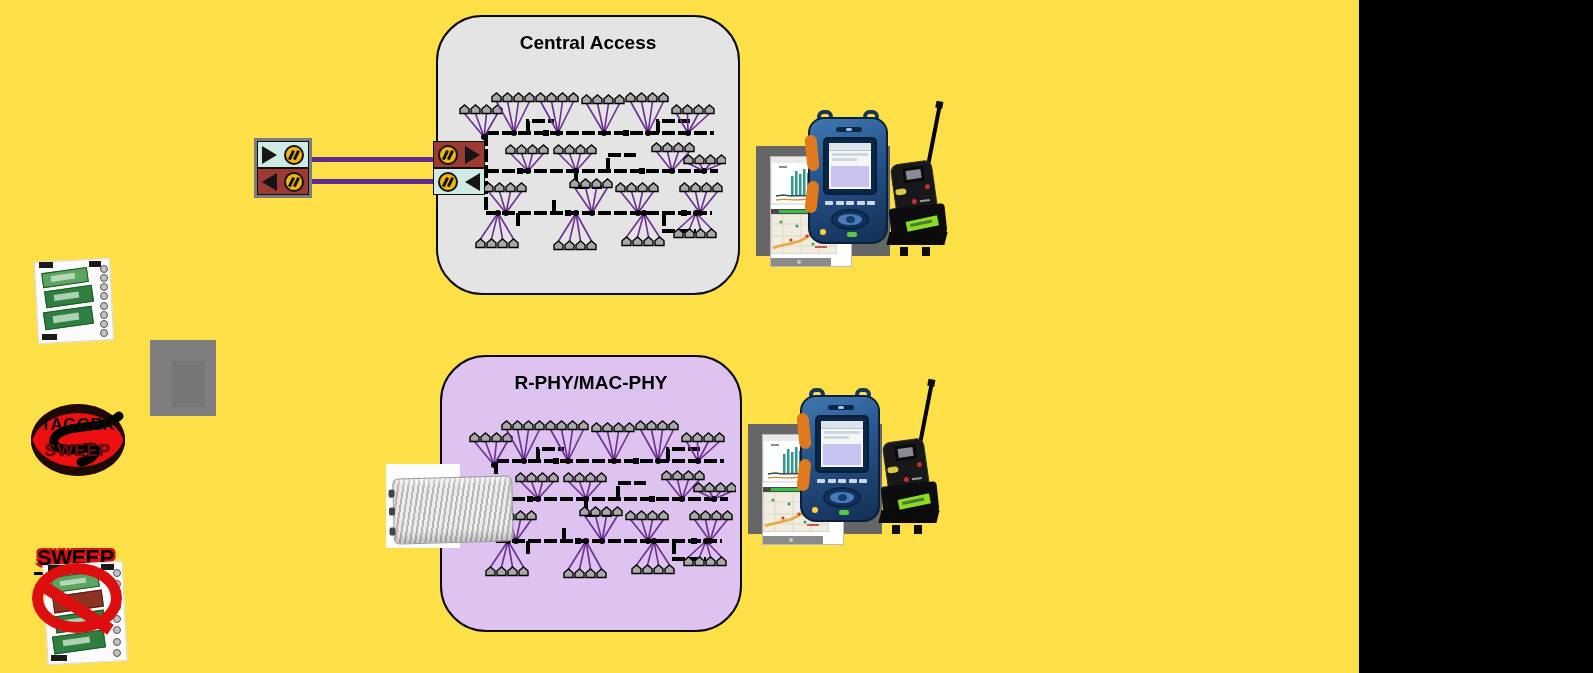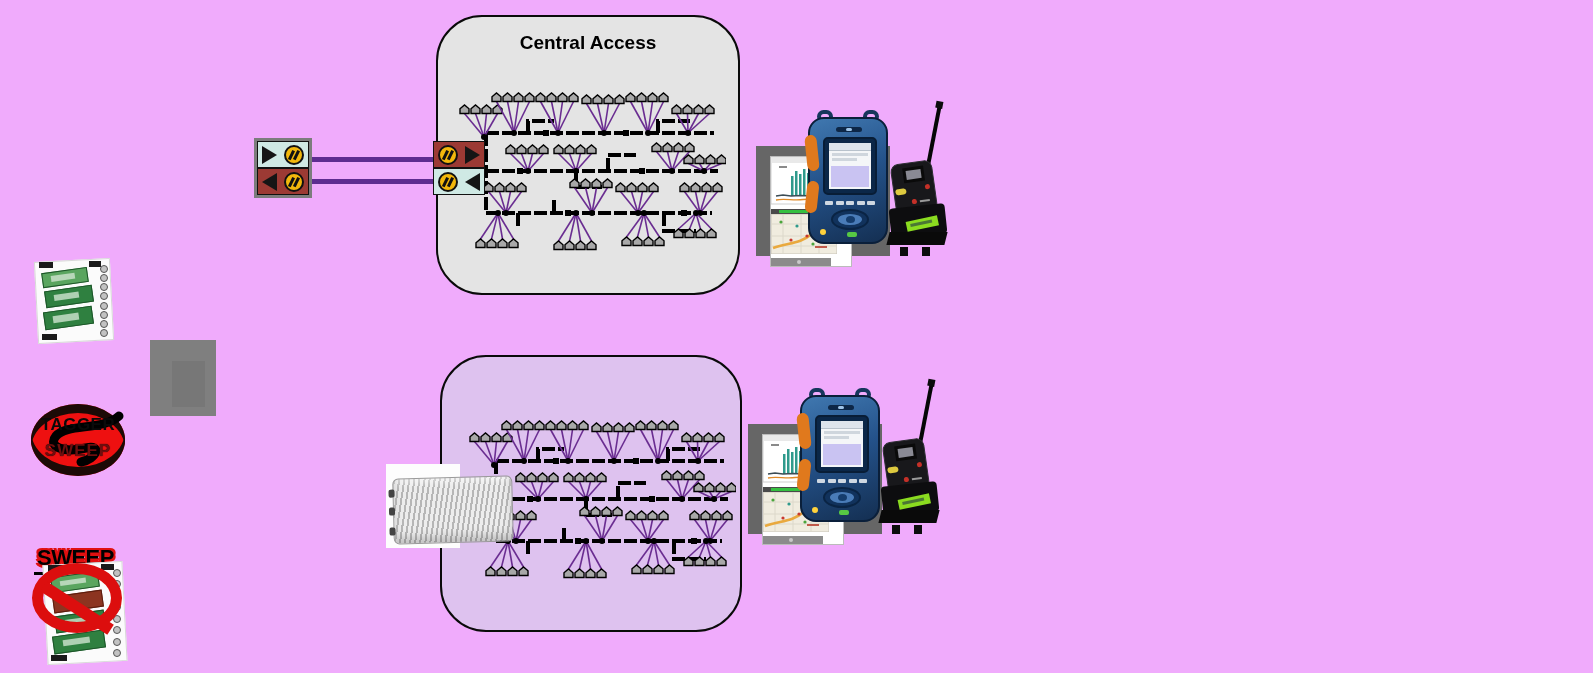--- a/index.html
+++ b/index.html
@@ -1,16 +1,16 @@
 <!DOCTYPE html>
 <html><head>
 <meta charset="utf-8">
 <style>
   html,body{margin:0;padding:0;background:#000;}
-  #canvas{position:relative;width:1593px;height:673px;background:#f0abfc;overflow:hidden;
+  #canvas{position:relative;width:1359px;height:673px;background:#fde047;overflow:hidden;
           font-family:"Liberation Sans",sans-serif;}
 
   
   .archbox{position:absolute;border:2px solid #0a0a0a;border-radius:46px;}
   .box-central{left:436px;top:15px;width:300px;height:276px;background:#e4e4e4;}
   .box-rphy{left:440px;top:355px;width:298px;height:273px;background:#dec2ef;}
   .archtitle{position:absolute;left:0;right:0;top:14px;text-align:center;
              font-size:19px;font-weight:bold;color:#000;line-height:1.3;}
   svg.net{position:absolute;}
   .net-central{left:20px;top:74px;width:268px;height:162px;}
@@ -340,20 +340,23 @@
         <line x1="238" y1="122" x2="220.5" y2="138" stroke="#6a2d91" stroke-width="1.6"></line>
         <line x1="238" y1="122" x2="231.5" y2="138" stroke="#6a2d91" stroke-width="1.6"></line>
         <line x1="238" y1="122" x2="242.5" y2="138" stroke="#6a2d91" stroke-width="1.6"></line>
         <line x1="238" y1="122" x2="253.5" y2="138" stroke="#6a2d91" stroke-width="1.6"></line>
         <circle cx="238" cy="122" r="3" fill="#000"></circle>
         <use x="216" y="138" href="#house4" xlink:href="#house4"></use>
       </svg>
   </div>
 
   <div class="archbox box-rphy">
+    <div class="archtitle">
+      <div>R-PHY/MAC-PHY</div>
+    </div>
     <svg class="net net-rphy" viewBox="0 0 268 162">
         <path d="M0,80 H28" stroke="#000" stroke-width="4" fill="none" stroke-dasharray="13 3"></path>
         <path d="M28,42 V122" stroke="#000" stroke-width="4" fill="none" stroke-dasharray="13 3"></path>
         <path d="M28,42 H256" stroke="#000" stroke-width="4" fill="none" stroke-dasharray="13 3"></path>
         <path d="M28,80 H260" stroke="#000" stroke-width="4" fill="none" stroke-dasharray="13 3"></path>
         <path d="M28,122 H254" stroke="#000" stroke-width="4" fill="none" stroke-dasharray="13 3"></path>
         <path d="M70,42 V30 H96" stroke="#000" stroke-width="4" fill="none" stroke-dasharray="13 3"></path>
         <path d="M200,42 V30 H232" stroke="#000" stroke-width="4" fill="none" stroke-dasharray="13 3"></path>
         <path d="M150,80 V64 H178" stroke="#000" stroke-width="4" fill="none" stroke-dasharray="13 3"></path>
         <path d="M118,80 V96 H144" stroke="#000" stroke-width="4" fill="none" stroke-dasharray="13 3"></path>

